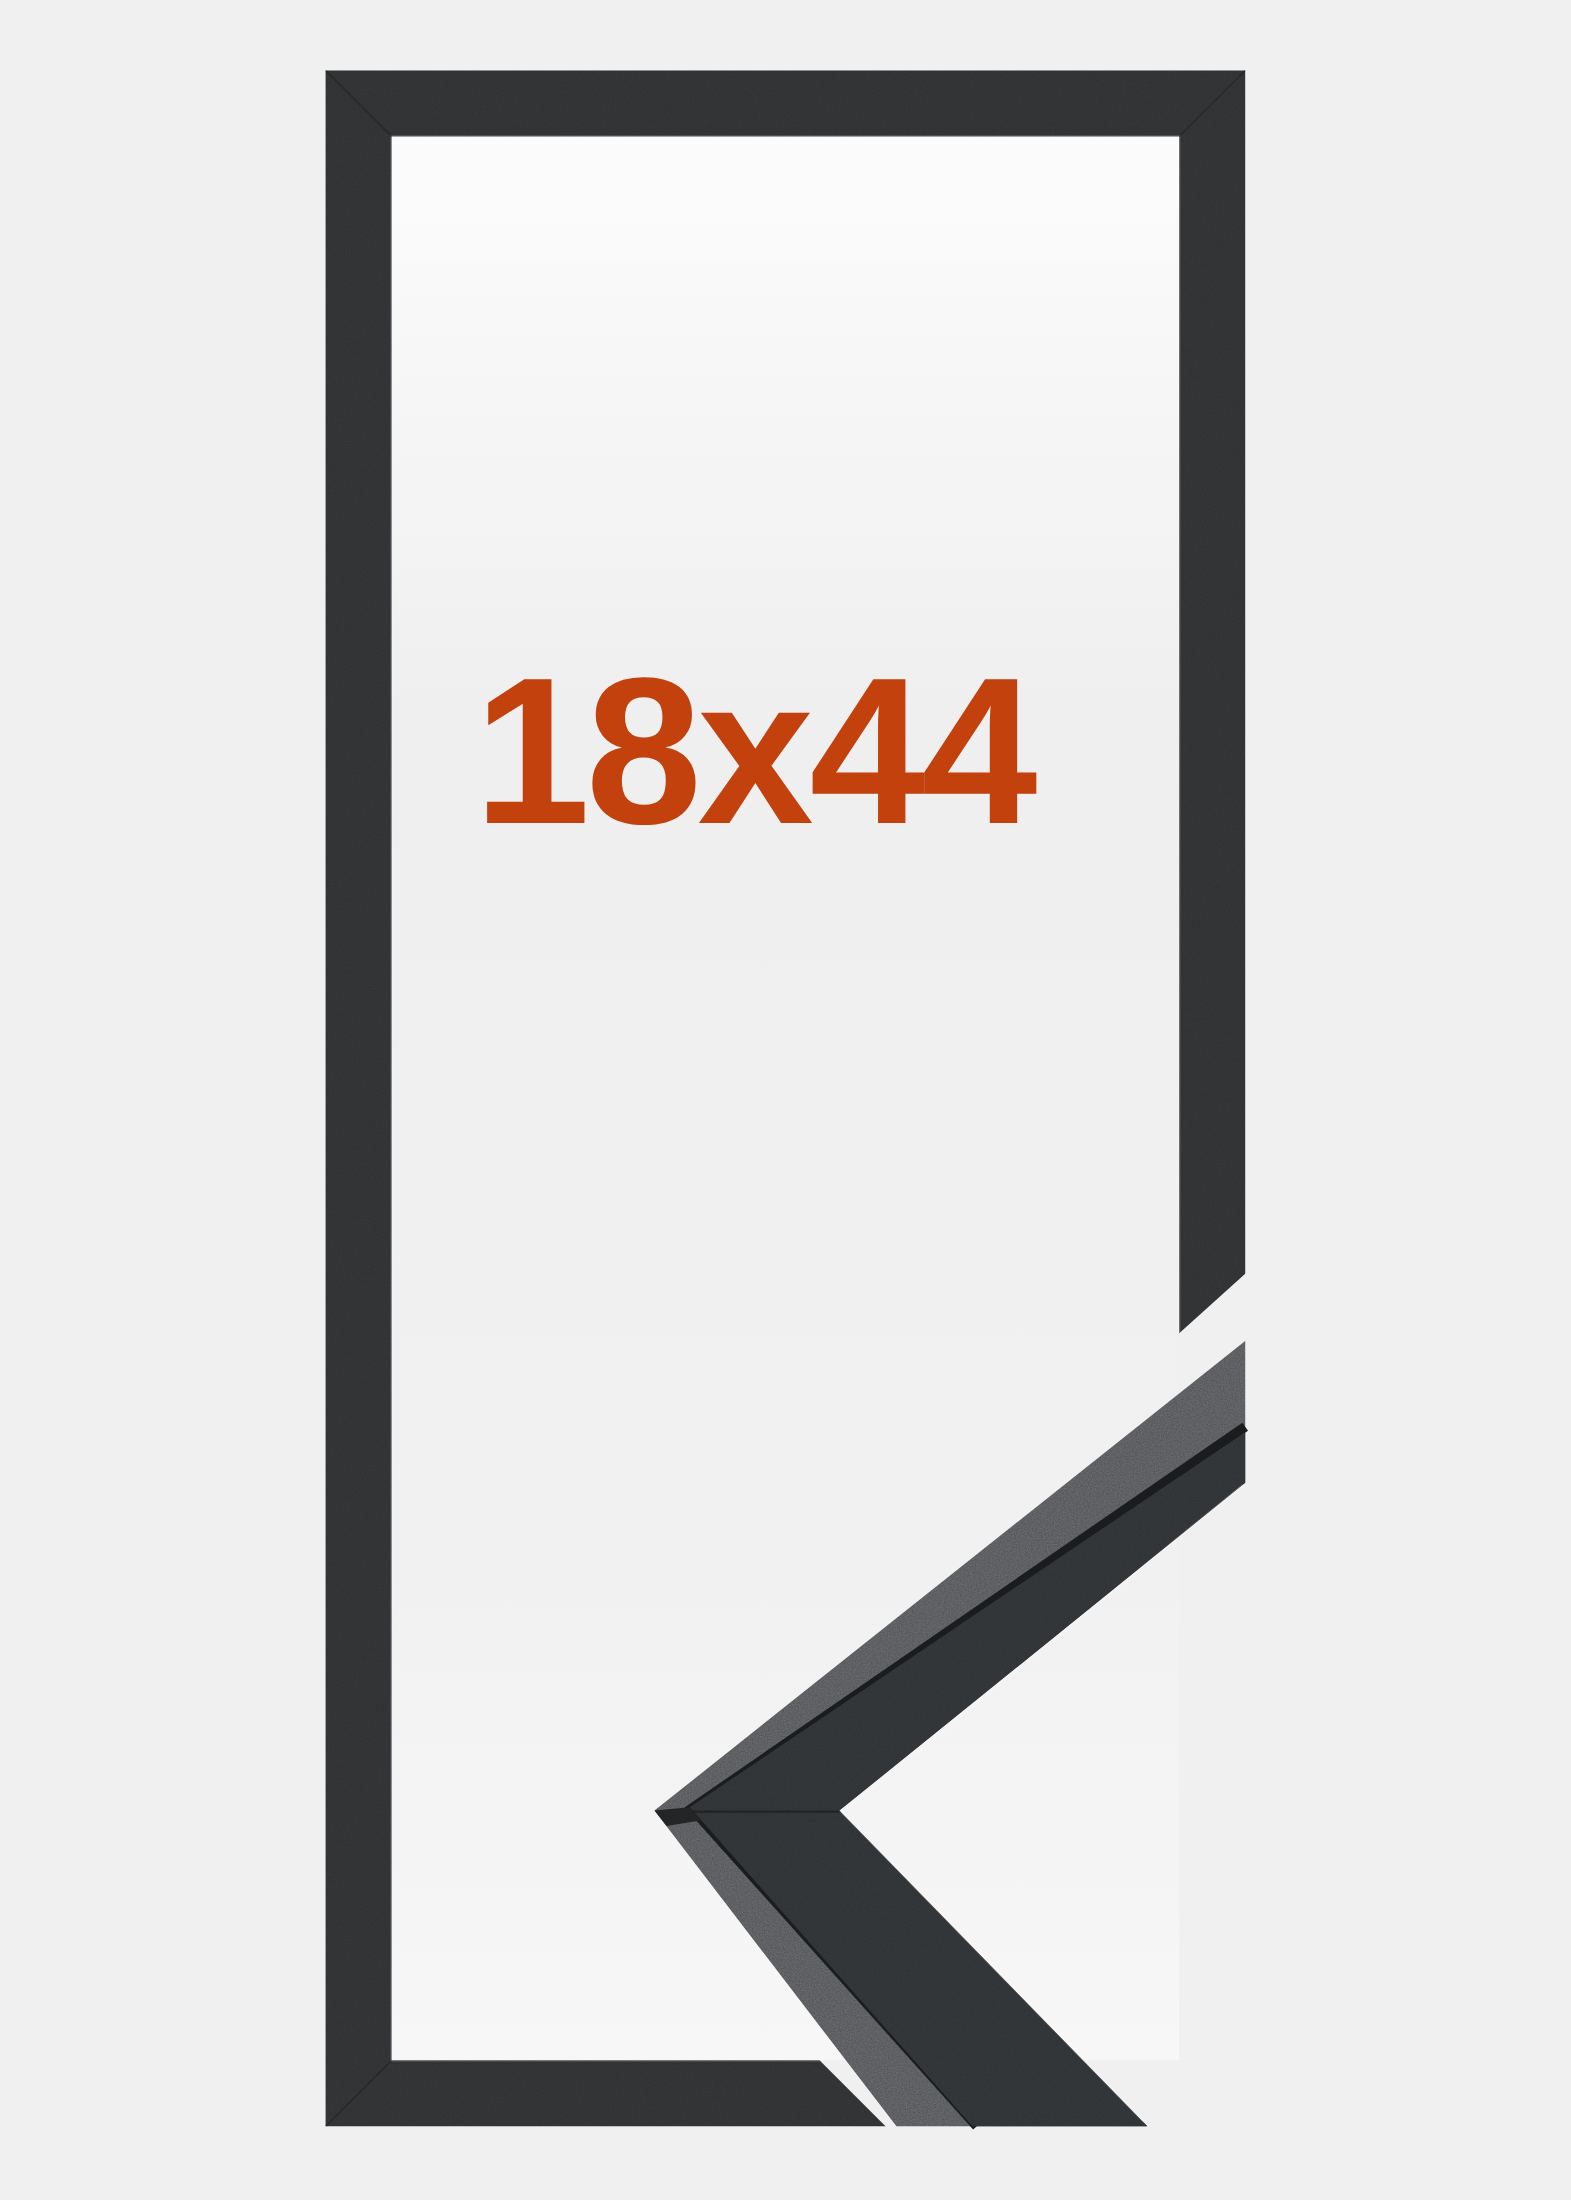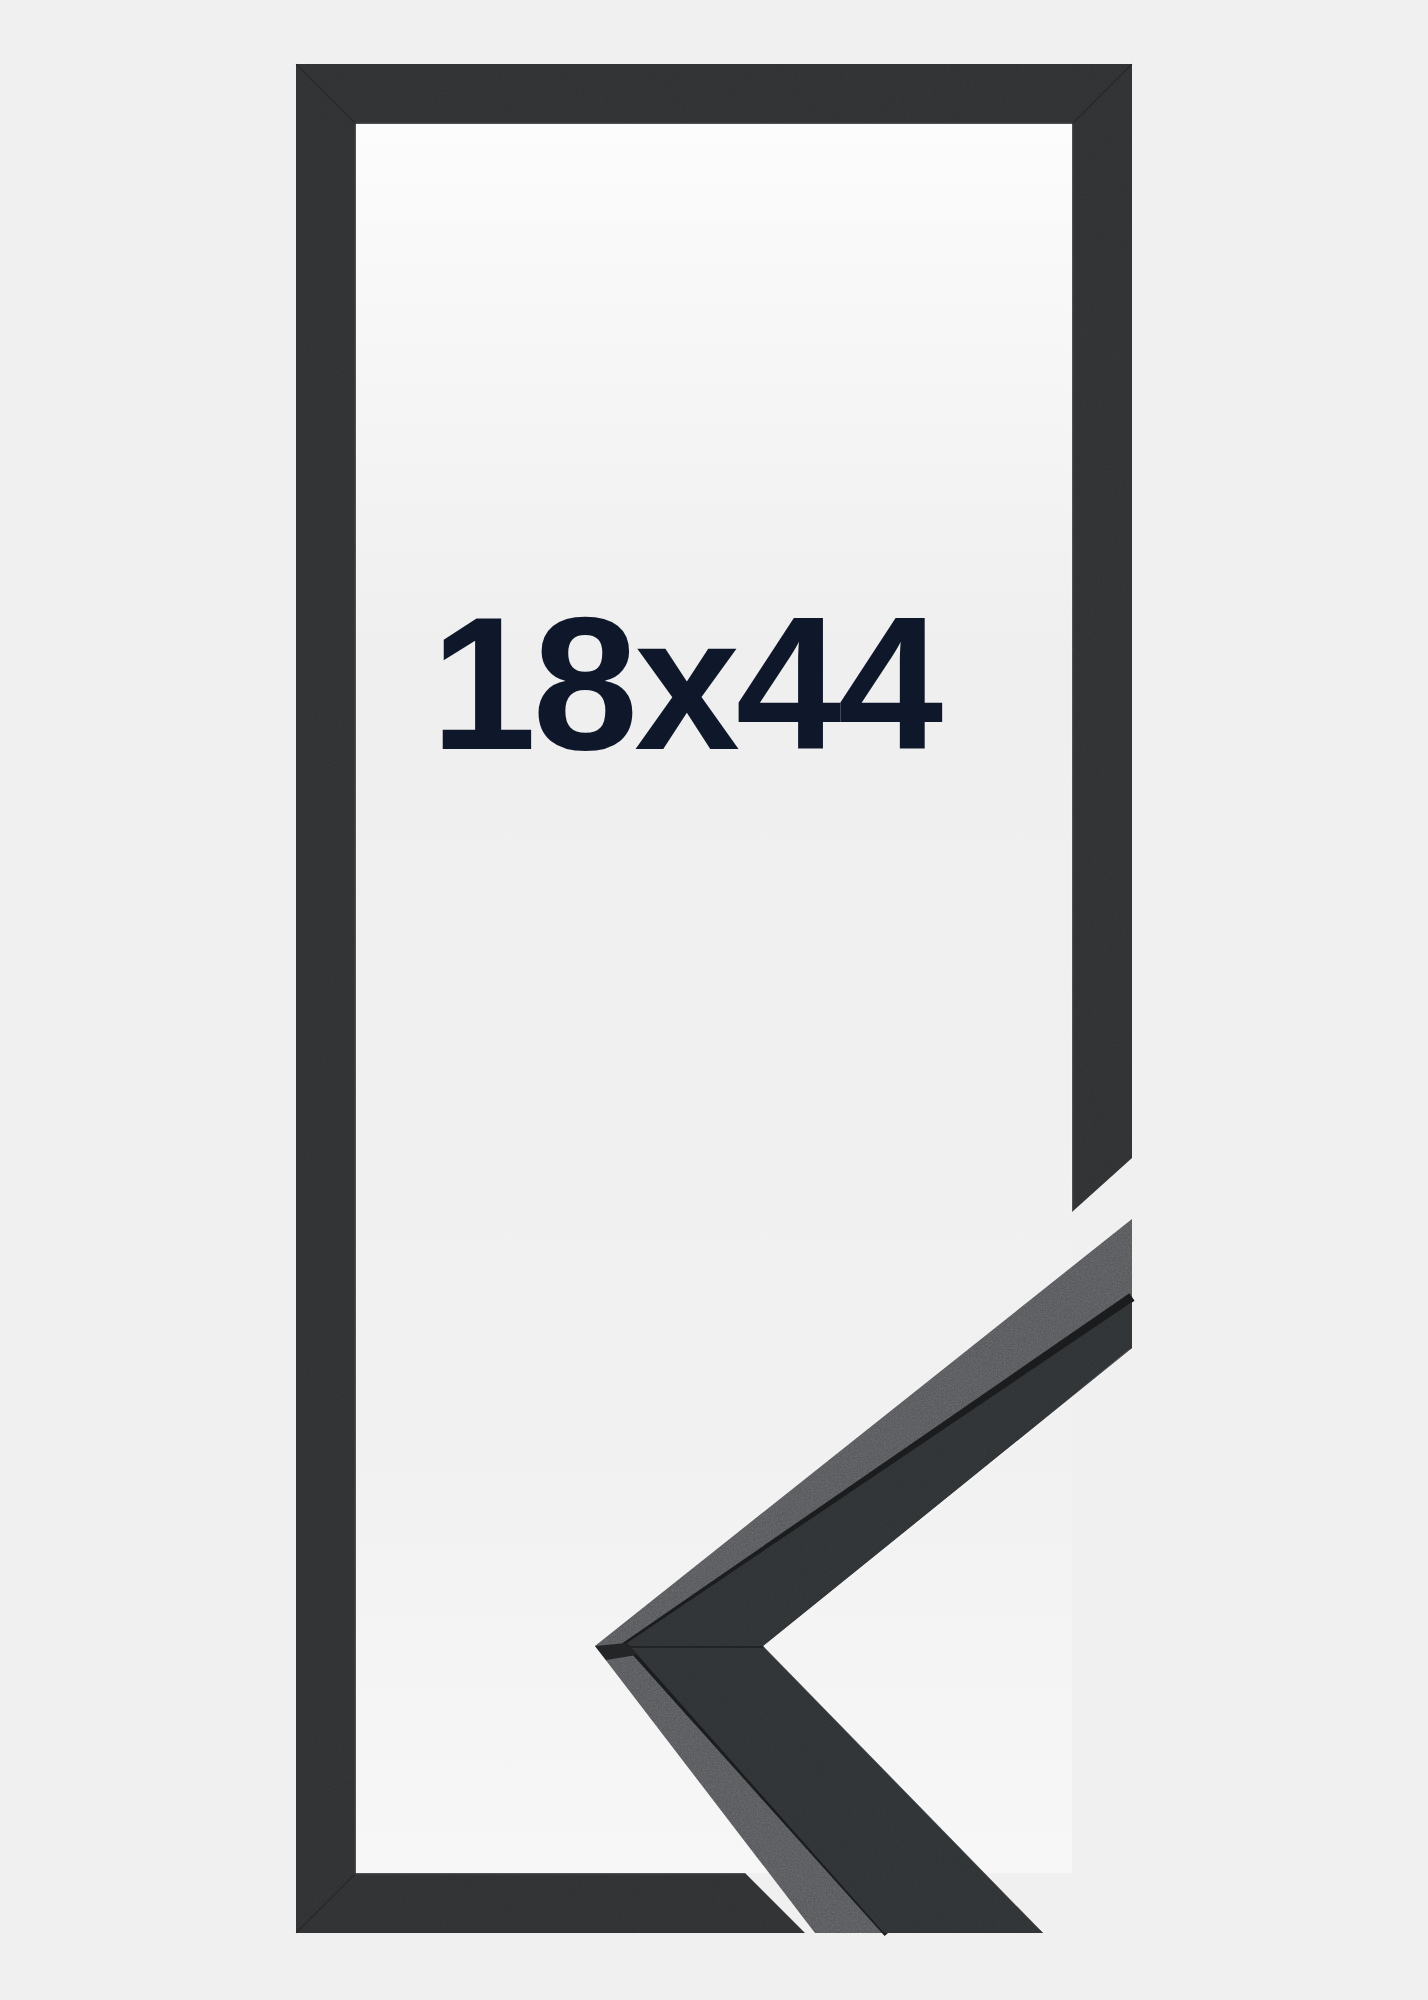--- a/index.html
+++ b/index.html
@@ -22,21 +22,21 @@
   .size-label {
     position: absolute;
     left: 356px;
     top: 588px;
     width: 658px;
     text-align: center;
     font-size: 190px;
     font-weight: 700;
     letter-spacing: -4px;
     line-height: 1;
-    color: #0f172a;
+    color: #c2410c;
     user-select: none;
     white-space: nowrap;
   }
 </style>
 </head>
 <body>
 
 <div class="canvas">
 
   <svg class="art" width="1428" height="2000" viewBox="0 0 1428 2000" xmlns="http://www.w3.org/2000/svg">

